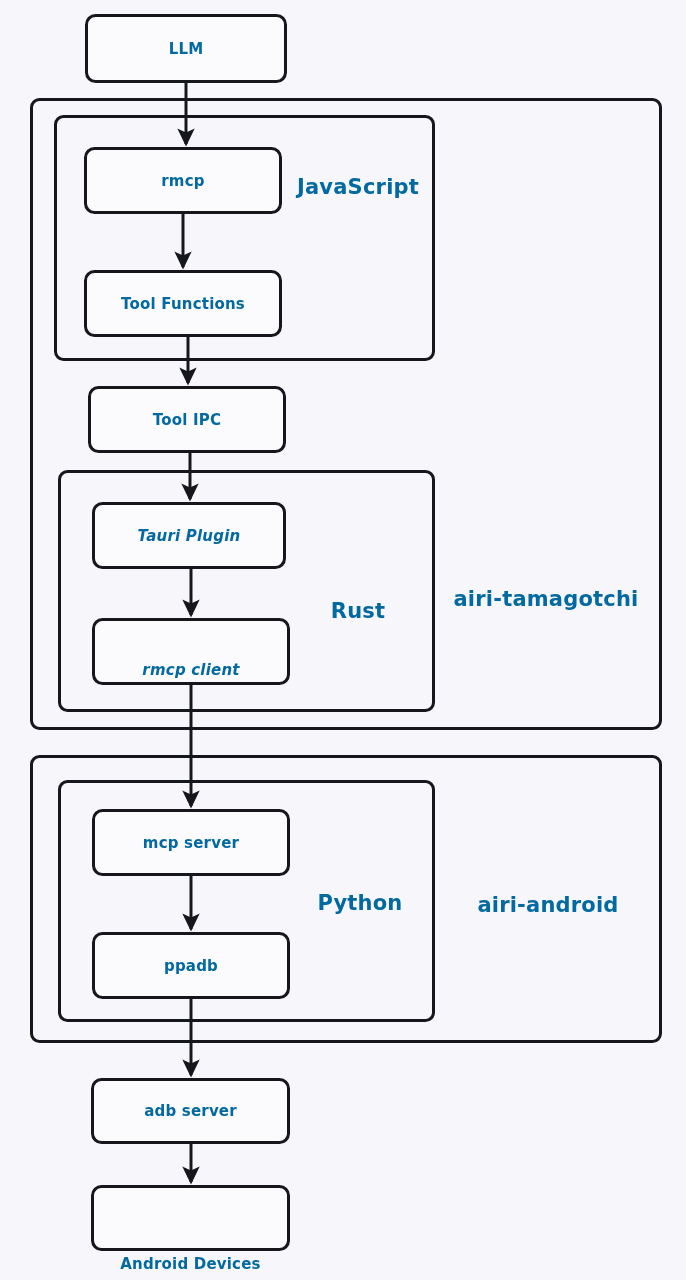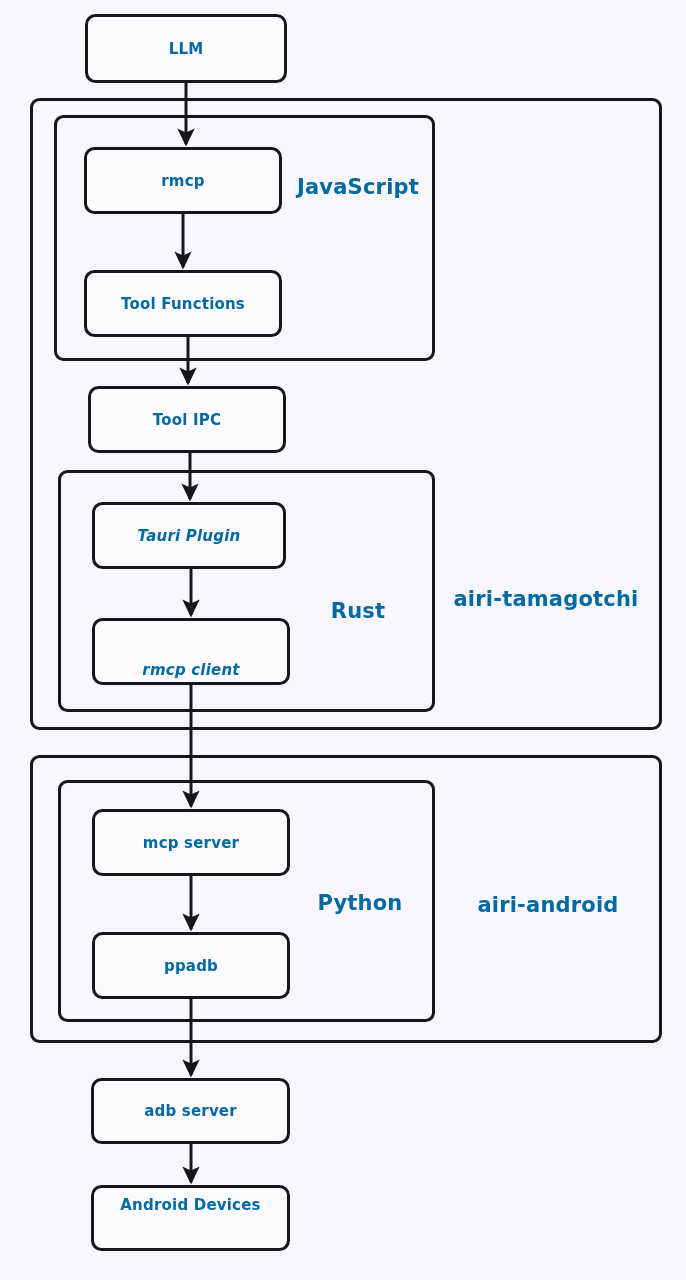--- a/index.html
+++ b/index.html
@@ -122,16 +122,16 @@
       <div class="group-label" style="left: 360px; top: 903px;">Python</div>
       <div class="node-label" style="left: 186px; top: 48.5px;">LLM</div>
       <div class="node-label" style="left: 183px; top: 180.5px;">rmcp</div>
       <div class="node-label" style="left: 183px; top: 303.5px;">Tool Functions</div>
       <div class="node-label" style="left: 187px; top: 419.5px;">Tool IPC</div>
       <div class="node-label" style="left: 189px; top: 535.5px; font-style: italic;">Tauri Plugin</div>
       <div class="node-label" style="left: 191px; top: 670px; font-style: italic;">rmcp client</div>
       <div class="node-label" style="left: 191px; top: 842.5px;">mcp server</div>
       <div class="node-label" style="left: 191px; top: 965.5px; text-align: center;">ppadb</div>
       <div class="node-label" style="left: 190.5px; top: 1111px;">adb server</div>
-      <div class="node-label" style="left: 190.5px; top: 1205px;">Android Devices</div>
+      <div class="node-label" style="left: 190.5px; top: 1264px;">Android Devices</div>
     </div>
 
 </div>
 
 </body></html>

